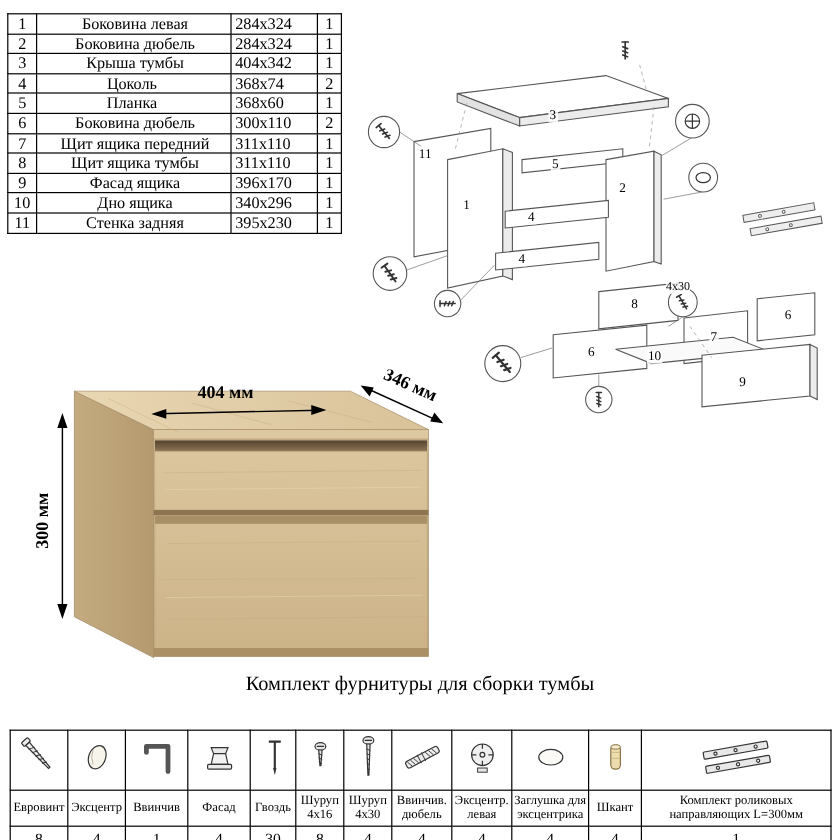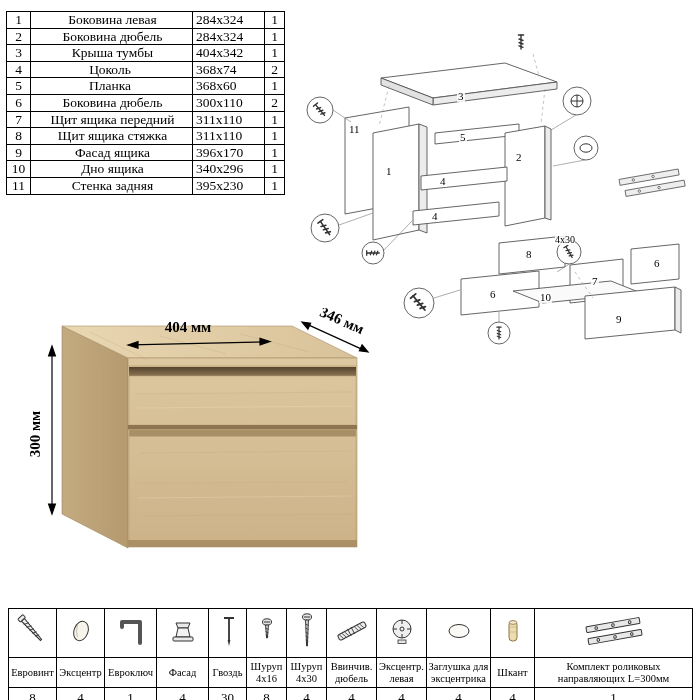--- a/index.html
+++ b/index.html
@@ -78,21 +78,21 @@
           <td class="c-qty">2</td>
         </tr>
       <tr>
           <td class="c-num">7</td>
           <td class="c-name">Щит ящика передний</td>
           <td class="c-size">311х110</td>
           <td class="c-qty">1</td>
         </tr>
       <tr>
           <td class="c-num">8</td>
-          <td class="c-name">Щит ящика стяжка</td>
+          <td class="c-name">Щит ящика тумбы</td>
           <td class="c-size">311х110</td>
           <td class="c-qty">1</td>
         </tr>
       <tr>
           <td class="c-num">9</td>
           <td class="c-name">Фасад ящика</td>
           <td class="c-size">396х170</td>
           <td class="c-qty">1</td>
         </tr>
       <tr>
@@ -281,20 +281,21 @@
         <line x1="274" y1="14.9" x2="336" y2="43.1"></line>
         <polygon points="272,14 280.6,15.3 277.9,21.2"></polygon>
         <polygon points="338,44 329.4,42.7 332.1,36.8"></polygon>
       </g>
       <text x="158" y="24" font-size="15" font-weight="bold" text-anchor="middle" font-family="Liberation Serif, serif">404 мм</text>
       <text x="310" y="17" font-size="15" font-weight="bold" text-anchor="middle" font-family="Liberation Serif, serif" transform="rotate(24 310 17)">346 мм</text>
       <text x="10" y="126" font-size="15" font-weight="bold" text-anchor="middle" font-family="Liberation Serif, serif" transform="rotate(-90 10 126)">300 мм</text>
     </svg>
   </div>
 
+  <div class="hw-title">Комплект фурнитуры для сборки тумбы</div>
 
   <table class="hw">
     <colgroup>
       <col style="width:48px">
         <col style="width:48px">
         <col style="width:52px">
         <col style="width:52px">
       <col style="width:38px">
         <col style="width:40px">
         <col style="width:40px">
@@ -430,21 +431,21 @@
                 <circle cx="14" cy="28" r="1.3" fill="#fff"></circle>
                 <circle cx="31" cy="28" r="1.3" fill="#fff"></circle>
                 <circle cx="48" cy="28" r="1.3" fill="#fff"></circle>
               </g>
             </svg>
       </td>
     </tr>
     <tr class="hw-labels">
       <td>Евровинт</td>
       <td>Эксцентр</td>
-      <td>Евроключ</td>
+      <td>Ввинчив</td>
       <td>Фасад</td>
       <td>Гвоздь</td>
       <td>Шуруп 4х16</td>
       <td>Шуруп 4х30</td>
       <td>Ввинчив. дюбель</td>
       <td>Эксцентр. левая</td>
       <td>Заглушка для эксцентрика</td>
       <td>Шкант</td>
       <td>Комплект роликовых направляющих L=300мм</td>
     </tr>

